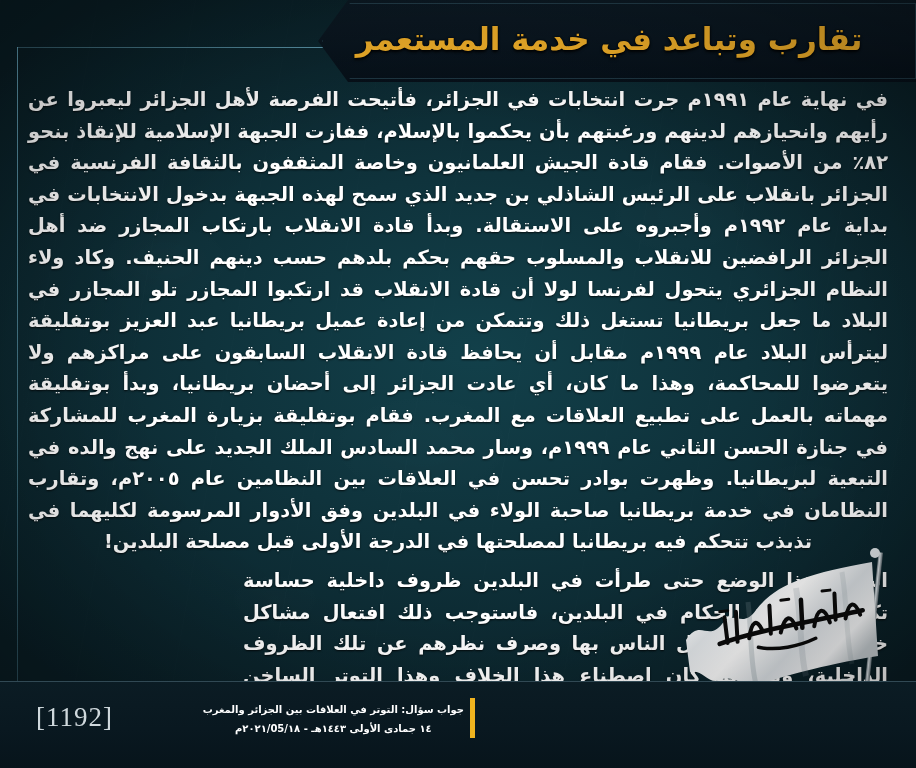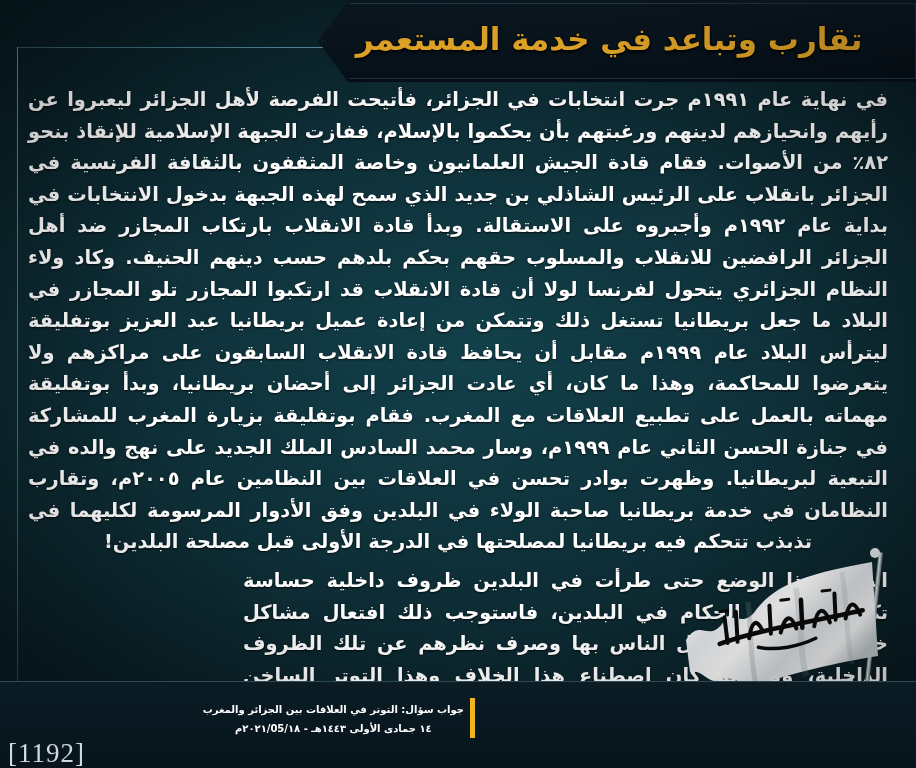--- a/index.html
+++ b/index.html
@@ -162,28 +162,27 @@
   .footer-accent {
     position: absolute;
     right: 441px;
     top: 16px;
     width: 5px;
     height: 40px;
     background: #f0b41f;
   }
   .page-number {
     position: absolute;
-    left: 8px;
+    left: 36px;
     top: 20px;
     color: #cfd8dc;
     font-family: "Liberation Serif", "DejaVu Serif", serif;
     font-size: 27px;
     direction: ltr;
     letter-spacing: 1px;
-    margin-top: 36px;
   }
 </style>
 </head>
 <body>
 
 <div class="page">
 
   <div class="texture"></div>
 
   <div class="frame-top"></div>

